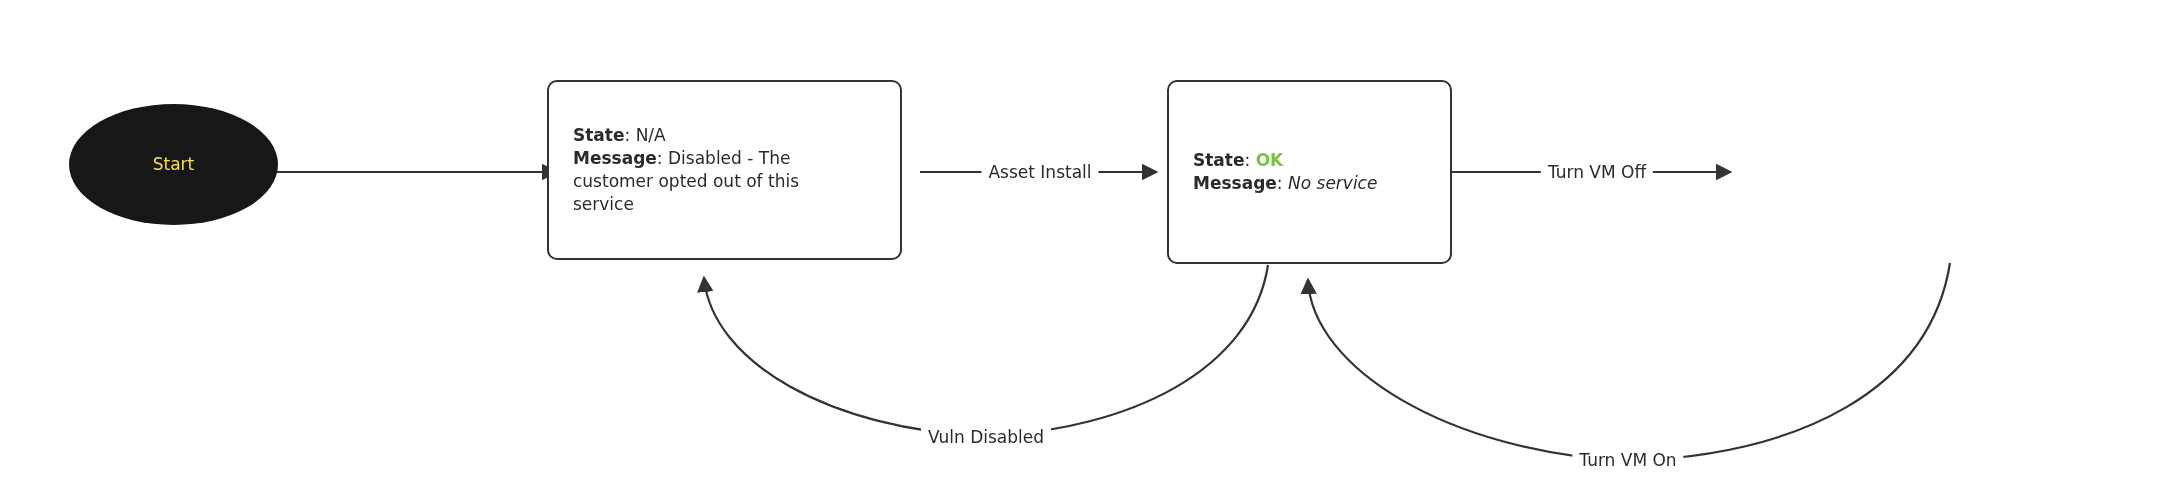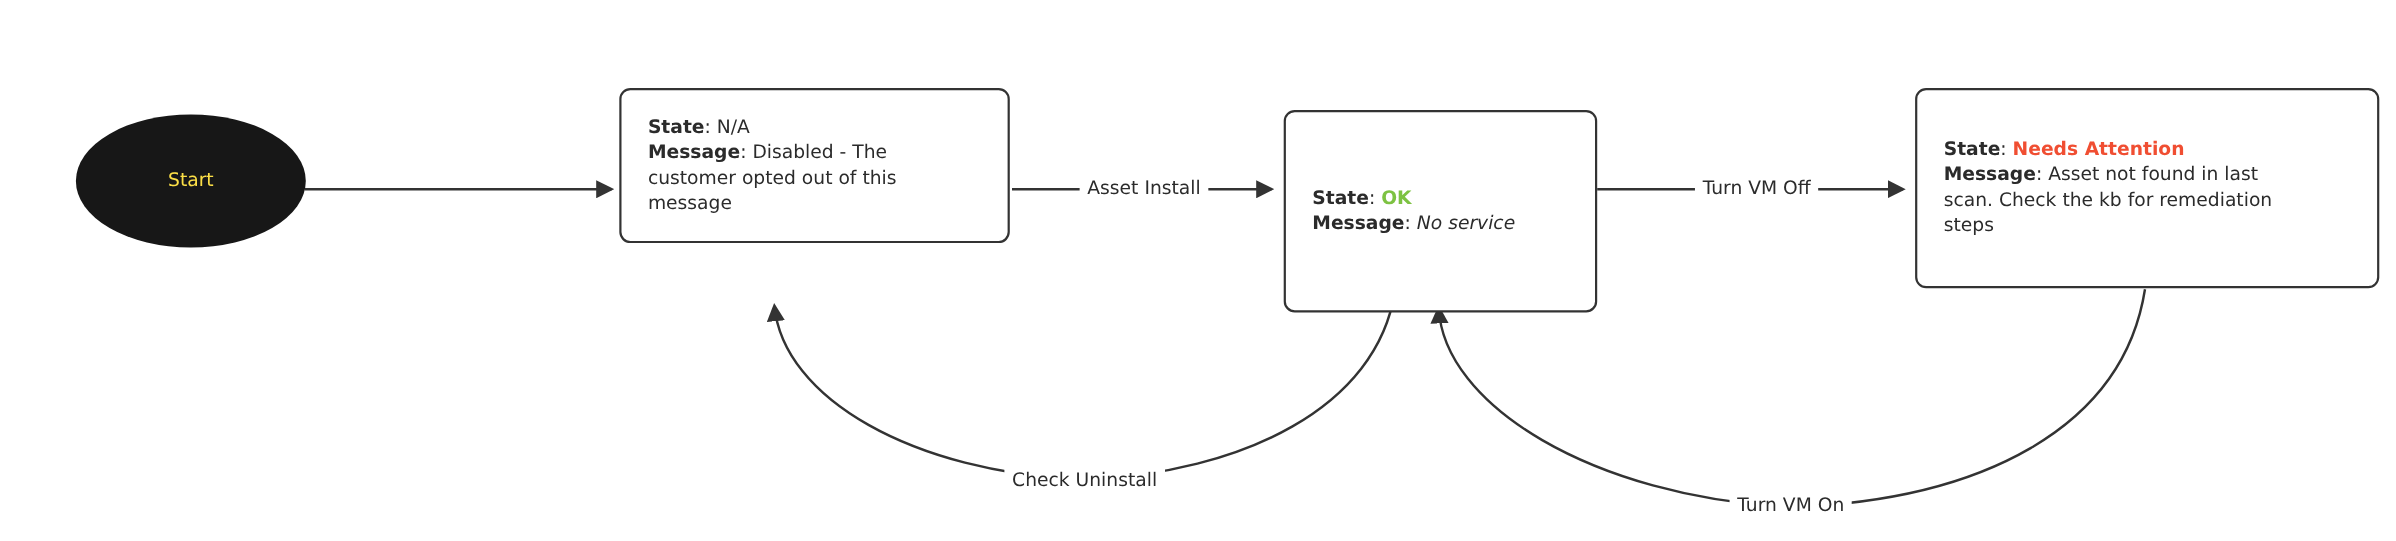--- a/index.html
+++ b/index.html
@@ -35,23 +35,23 @@
   .state-box{
     position:absolute;
     background:#ffffff;
     border:2px solid var(--c-line);
     border-radius:10px;
     display:flex;align-items:center;
     box-sizing:border-box;
     padding:0 24px;
   }
   .state-box .content{width:100%;}
-  #box-na{left:563px;top:80px;width:355px;height:141px;}
+  #box-na{left:547px;top:80px;width:355px;height:180px;}
   #box-na .content{max-width:265px;}
-  #box-ok{left:1167px;top:80px;width:285px;height:184px;margin-top:20px;}
+  #box-ok{left:1167px;top:80px;width:285px;height:184px;}
   #box-needs{left:1741px;top:80px;width:422px;height:182px;}
   #box-needs .content{max-width:335px;}
 
   .b{font-weight:700;}
   .ok-value{font-weight:700;color:var(--c-ok);}
   .warn-value{font-weight:700;color:var(--c-warn);}
   .italic-value{font-style:italic;}
 
   .edge-label{
     position:absolute;
@@ -87,36 +87,30 @@
     <path class="edge" d="M 1950 263 C 1930 390 1800 455 1628 461 C 1448 452 1312 368 1308 280" marker-end="url(#arrow)"></path>
   </svg>
 
   <div class="start-node">
     <span>Start</span>
   </div>
 
   <div class="state-box" id="box-na">
     <div class="content">
       <span class="b">State</span><span>: </span><span>N/A</span><br>
-      <span class="b">Message</span><span>: </span><span>Disabled - The customer opted out of this message</span>
+      <span class="b">Message</span><span>: </span><span>Disabled - The customer opted out of this service</span>
     </div>
   </div>
 
   <div class="state-box" id="box-ok">
     <div class="content">
       <span class="b">State</span><span>: </span><span class="ok-value">OK</span><br>
       <span class="b">Message</span><span>: </span><span class="italic-value">No service</span>
     </div>
   </div>
 
-  <div class="state-box" id="box-needs">
-    <div class="content">
-      <span class="b">State</span><span>: </span><span class="warn-value">Needs Attention</span><br>
-      <span class="b">Message</span><span>: </span><span>Asset not found in last scan. Check the kb for remediation steps</span>
-    </div>
-  </div>
 
   <div class="edge-label" style="left:1040px;top:172px;">Asset Install</div>
   <div class="edge-label" style="left:1597px;top:172px;">Turn VM Off</div>
-  <div class="edge-label" style="left:986px;top:437px;">Check Uninstall</div>
+  <div class="edge-label" style="left:986px;top:437px;">Vuln Disabled</div>
   <div class="edge-label" style="left:1628px;top:460px;">Turn VM On</div>
 
 </div>
 
 </body></html>

